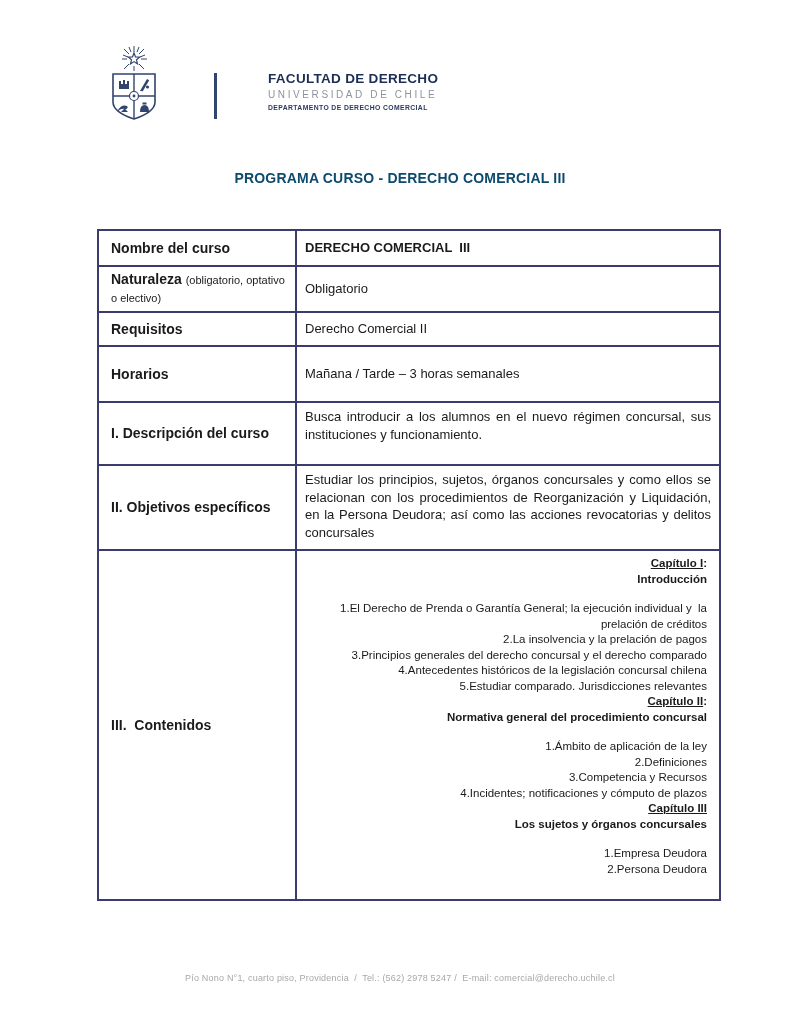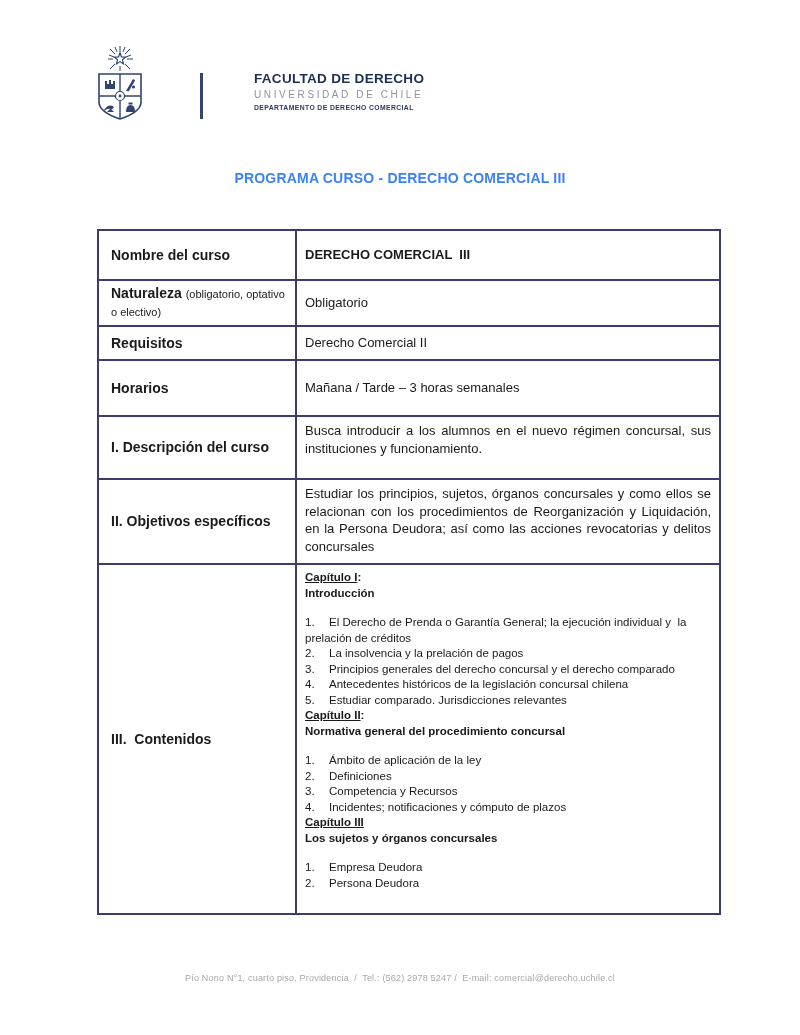--- a/index.html
+++ b/index.html
@@ -3,56 +3,56 @@
 <meta charset="utf-8">
 <style>
   * { margin:0; padding:0; box-sizing:border-box; }
   html,body { background:#ffffff; }
   .page {
     position:relative; width:800px; height:1035px; background:#ffffff;
     font-family:"Liberation Sans", sans-serif; color:#1a1a1a; overflow:hidden;
   }
 
   
-  .logo { position:absolute; left:96px; top:46px; display:flex;gap:44px; }
+  .logo { position:absolute; left:110px; top:46px; display:flex;gap:44px; }
   .crest { width:54px; height:80px; }
   .logo-bar { width:3px; height:46px; background:#31446e; margin:27px 0 0 6px; }
   .logo-text { margin:24px 0 0 7px; }
   .logo-line1 { font-size:13.5px; font-weight:bold; color:#1d2e55; letter-spacing:0.3px; line-height:17px; }
   .logo-line2 { font-size:10px; color:#8e939c; letter-spacing:2.6px; line-height:15px; }
   .logo-line3 { font-size:6.8px; font-weight:600; color:#2b3a5e; letter-spacing:0.4px; line-height:12px; }
 
   
   .doc-title {
     position:absolute; top:170px; left:0; width:100%;
-    text-align:center; font-weight:bold; font-size:14px; letter-spacing:0.2px; color:#3b82f6;
+    text-align:center; font-weight:bold; font-size:14px; letter-spacing:0.2px; color:#0c4a6e;
   }
 
   
   .course-table {
     position:absolute; left:97px; top:229px; width:622px;
     border-collapse:collapse; table-layout:fixed;
   }
   .course-table td { border:2px solid #3b3b6d; vertical-align:middle; }
   .cell-label {
     padding:4px 6px 4px 12px; font-weight:bold; font-size:14px; white-space:pre-wrap; line-height:17px;
   }
   .cell-label .note { font-weight:normal; font-size:11px; }
   .cell-value { padding:3px 8px; font-size:13px; line-height:17.5px; }
-  .r1 { height:50px; } .r2 { height:42px; } .r3 { height:34px; }
+  .r1 { height:36px; } .r2 { height:42px; } .r3 { height:34px; }
   .r4 { height:56px; } .r5 { height:41px; } .r6 { height:63px; }
   .r7 { height:85px; } .r8 { height:350px; }
   .r1 .cell-value { font-weight:bold; white-space:pre-wrap; }
   .r5 .cell-value { padding-left:12px; }
   .r6 .cell-value, .r7 .cell-value { vertical-align:top; padding-top:5px; text-align:justify;margin-left:19px; }
   .r8 td { vertical-align:top; }
   .r8 .cell-label { vertical-align:middle; }
 
   
-  .contents { padding:5px 22px 0 8px; font-size:11.5px; line-height:15.5px; }
+  .contents { padding:5px 12px 0 8px; font-size:11.5px; line-height:15.5px;text-align:right; }
   .chapter + .chapter { }
   .ch-head { font-weight:bold; }
   .ch-head .u { text-decoration:underline; }
   .ch-sub { font-weight:bold; }
   .items { margin-top:14px; }
   .item .num { display:inline-block; min-width:24px; }
   .item .txt { white-space:pre-wrap; }
 
   
   .page-footer {

